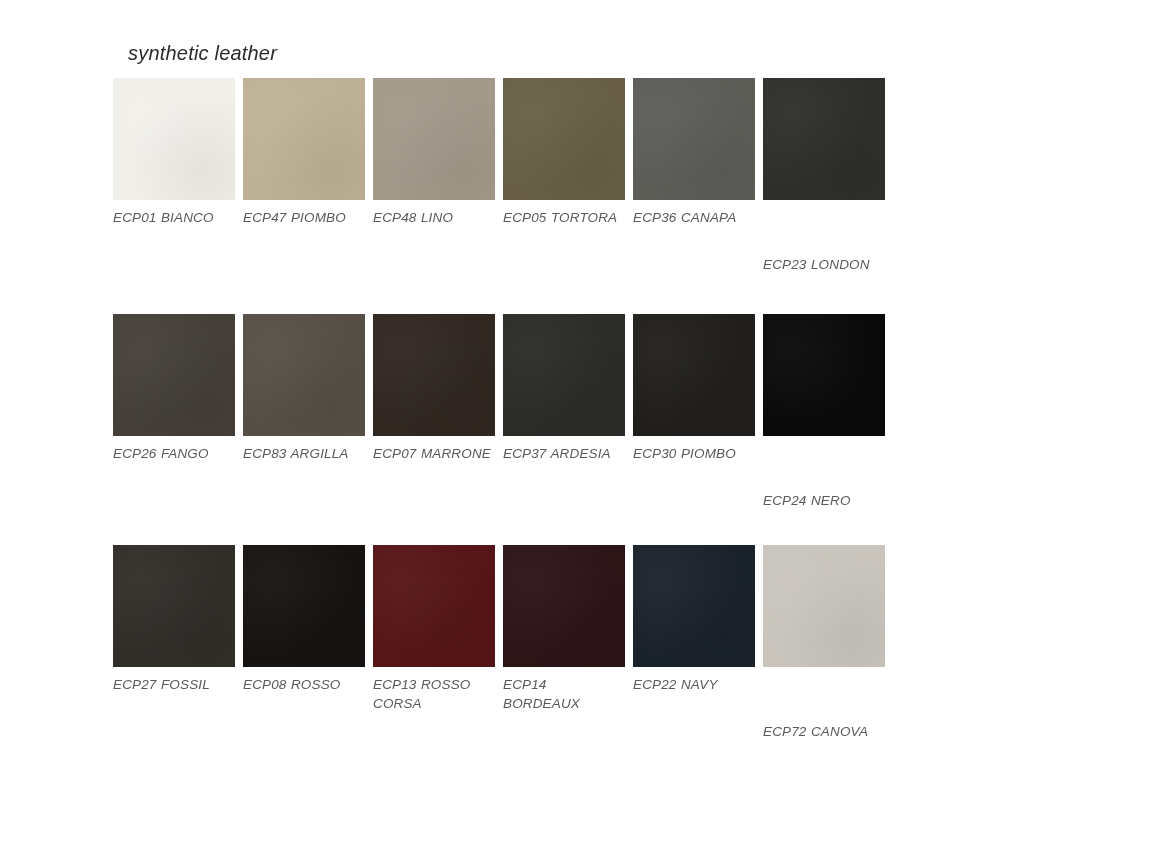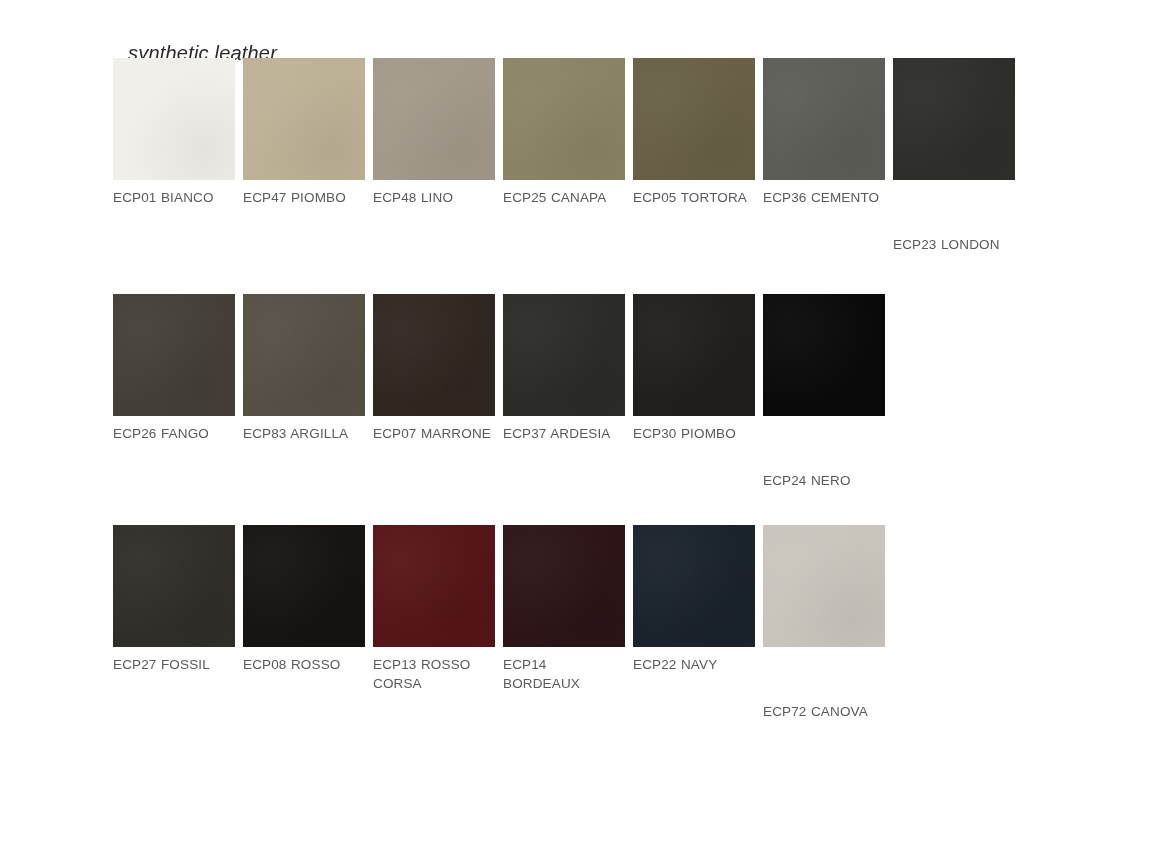--- a/index.html
+++ b/index.html
@@ -30,22 +30,23 @@
     font-size: 20px;
     font-style: italic;
     font-weight: 400;
     letter-spacing: 0.2px;
     color: #2b2b2b;
     white-space: nowrap;
   }
   .grid {
     position: absolute;
     left: 113px;
-    top: 58px;
+    top: 78px;
     width: 920px;
+    font-style: italic;
   }
   .row {
     display: flex;
     flex-direction: row;
     align-items: flex-start;
   }
   .row-1 { margin-bottom: 39px; }
   .row-2 { margin-bottom: 35px; }
   .cell {
     width: 122px;
@@ -95,30 +96,26 @@
         </div>
         <div class="cell">
           <div class="swatch" style="background-color: rgb(189, 177, 149);"></div>
           <div class="label">ECP47 PIOMBO</div>
         </div>
         <div class="cell">
           <div class="swatch" style="background-color: rgb(163, 153, 138);"></div>
           <div class="label">ECP48 LINO</div>
         </div>
         <div class="cell">
-          <div class="swatch" style="background-color: rgb(138, 132, 101);"></div>
-          <div class="label">ECP25 CANAPA</div>
-        </div>
-        <div class="cell">
           <div class="swatch" style="background-color: rgb(104, 95, 70);"></div>
           <div class="label">ECP05 TORTORA</div>
         </div>
         <div class="cell">
           <div class="swatch" style="background-color: rgb(92, 93, 87);"></div>
-          <div class="label">ECP36 CEMENTO</div>
+          <div class="label">ECP36 CANAPA</div>
         </div>
         <div class="cell">
           <div class="swatch" style="background-color: rgb(46, 47, 42);"></div>
           <div class="label">ECP23 LONDON</div>
         </div>
       </div>
     <div class="row row-2">
         <div class="cell">
           <div class="swatch" style="background-color: rgb(68, 63, 56);"></div>
           <div class="label">ECP26 FANGO</div>

